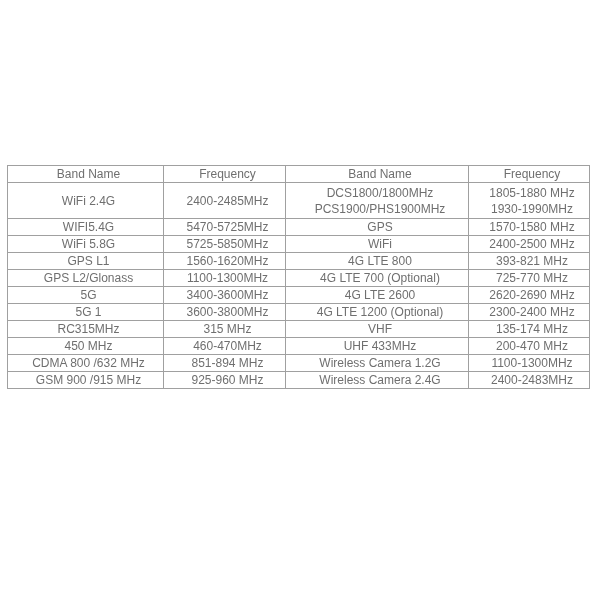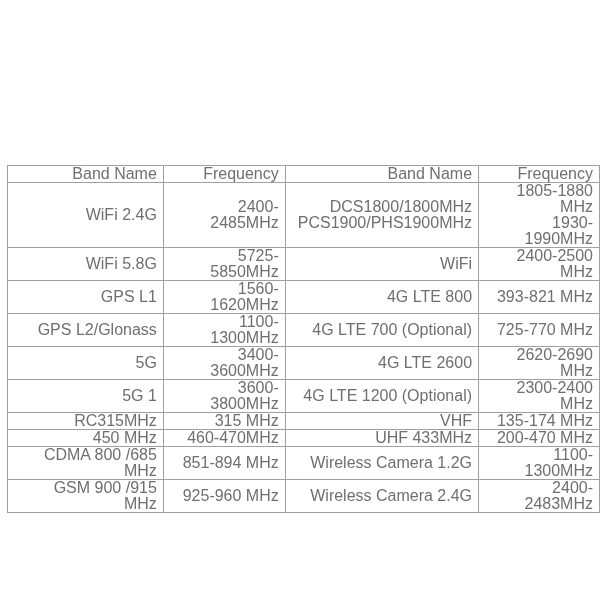--- a/index.html
+++ b/index.html
@@ -20,23 +20,23 @@
     background: #ffffff;
   }
   .freq-table col.c0 { width: 156px; }
   .freq-table col.c1 { width: 122px; }
   .freq-table col.c2 { width: 183px; }
   .freq-table col.c3 { width: 121px; }
   .freq-table th,
   .freq-table td {
     border: 1px solid var(--border-color, #a0a0a0);
     color: var(--text-color, #6f6f6f);
-    font-size: 16px;
+    font-size: 12px;
     font-weight: normal;
-    text-align: right;
+    text-align: center;
     vertical-align: middle;
     padding: 0 6px 0 12px;
     height: 16px;
     line-height: 16px;
     white-space: pre-line;
     overflow: hidden;
   }
   .freq-table thead th { height: 15px; }
   .freq-table tr.double-row td { height: 35px; }
 </style>
@@ -59,20 +59,26 @@
     </tr>
   </thead>
   <tbody>
     <tr class="double-row">
       <td>WiFi 2.4G</td>
       <td>2400-2485MHz</td>
       <td>DCS1800/1800MHz
 PCS1900/PHS1900MHz</td>
       <td>1805-1880 MHz
 1930-1990MHz</td>
+    </tr>
+    <tr>
+      <td>WIFI5.4G</td>
+      <td>5470-5725MHz</td>
+      <td>GPS</td>
+      <td>1570-1580 MHz</td>
     </tr>
     <tr>
       <td>WiFi 5.8G</td>
       <td>5725-5850MHz</td>
       <td>WiFi</td>
       <td>2400-2500 MHz</td>
     </tr>
     <tr>
       <td>GPS L1</td>
       <td>1560-1620MHz</td>
@@ -103,21 +109,21 @@
       <td>VHF</td>
       <td>135-174 MHz</td>
     </tr>
     <tr>
       <td>450 MHz</td>
       <td>460-470MHz</td>
       <td>UHF 433MHz</td>
       <td>200-470 MHz</td>
     </tr>
     <tr>
-      <td>CDMA 800 /685 MHz</td>
+      <td>CDMA 800 /632 MHz</td>
       <td>851-894 MHz</td>
       <td>Wireless Camera 1.2G</td>
       <td>1100-1300MHz</td>
     </tr>
     <tr>
       <td>GSM 900 /915 MHz</td>
       <td>925-960 MHz</td>
       <td>Wireless Camera 2.4G</td>
       <td>2400-2483MHz</td>
     </tr>

